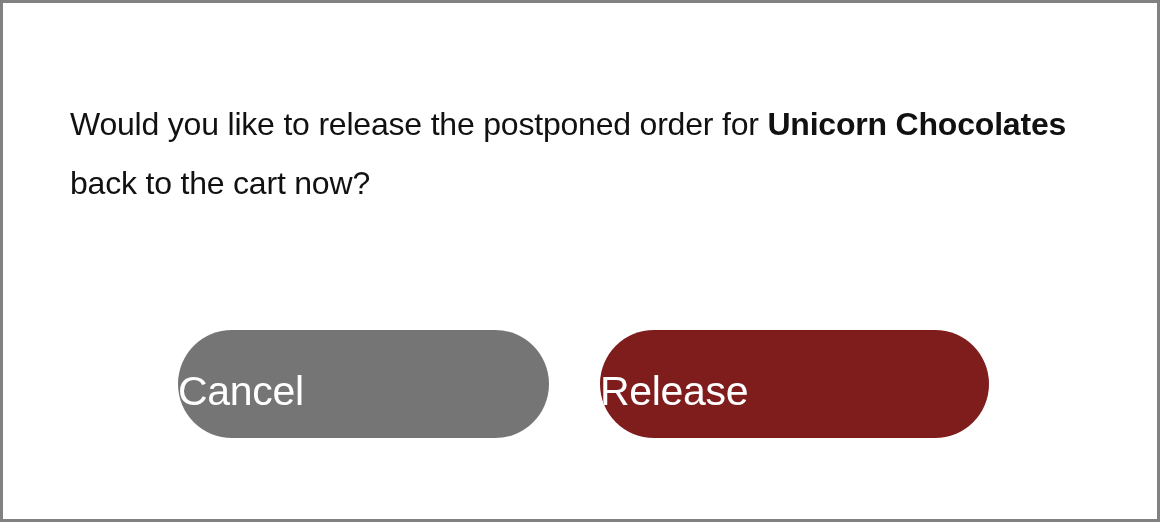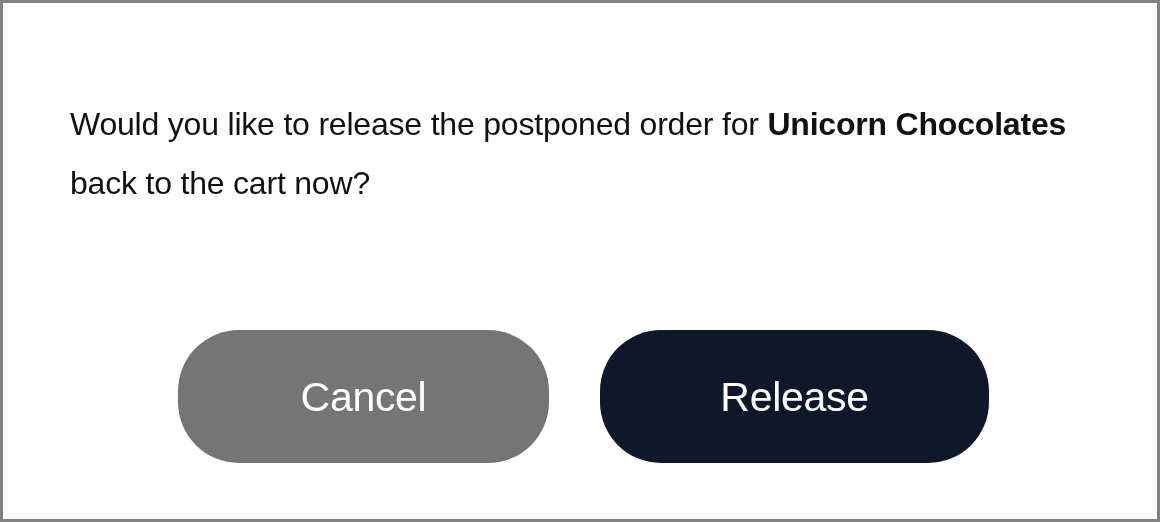--- a/index.html
+++ b/index.html
@@ -37,45 +37,45 @@
   .actions {
     position: absolute;
     left: 0;
     top: 327px;
     width: 100%;
     height: 122px;
   }
   .btn {
     position: absolute;
     top: 0;
-    height: 133px;
+    height: 108px;
     border: none;
     border-radius: 61px;
     color: #ffffff;
     font-family: "Liberation Sans", sans-serif;
     font-size: 41px;
     font-weight: 400;
     letter-spacing: -0.3px;
     line-height: 122px;
-    text-align: center;
+    text-align: left;
     padding: 0;
     cursor: pointer;
     display: block;
     overflow: hidden;
     white-space: nowrap;
   }
   .btn-cancel {
     left: 175px;
     width: 371px;
     background: #757575;
   }
   .btn-release {
     left: 597px;
     width: 389px;
-    background: #0f172a;
+    background: #7f1d1d;
   }
 </style>
 </head>
 <body>
 
 <div class="dialog">
 
   <div class="message"><span>Would you like to release the postponed order for </span><span class="strong">Unicorn Chocolates</span><span> back to the cart now?</span></div>
 
   <div class="actions">

